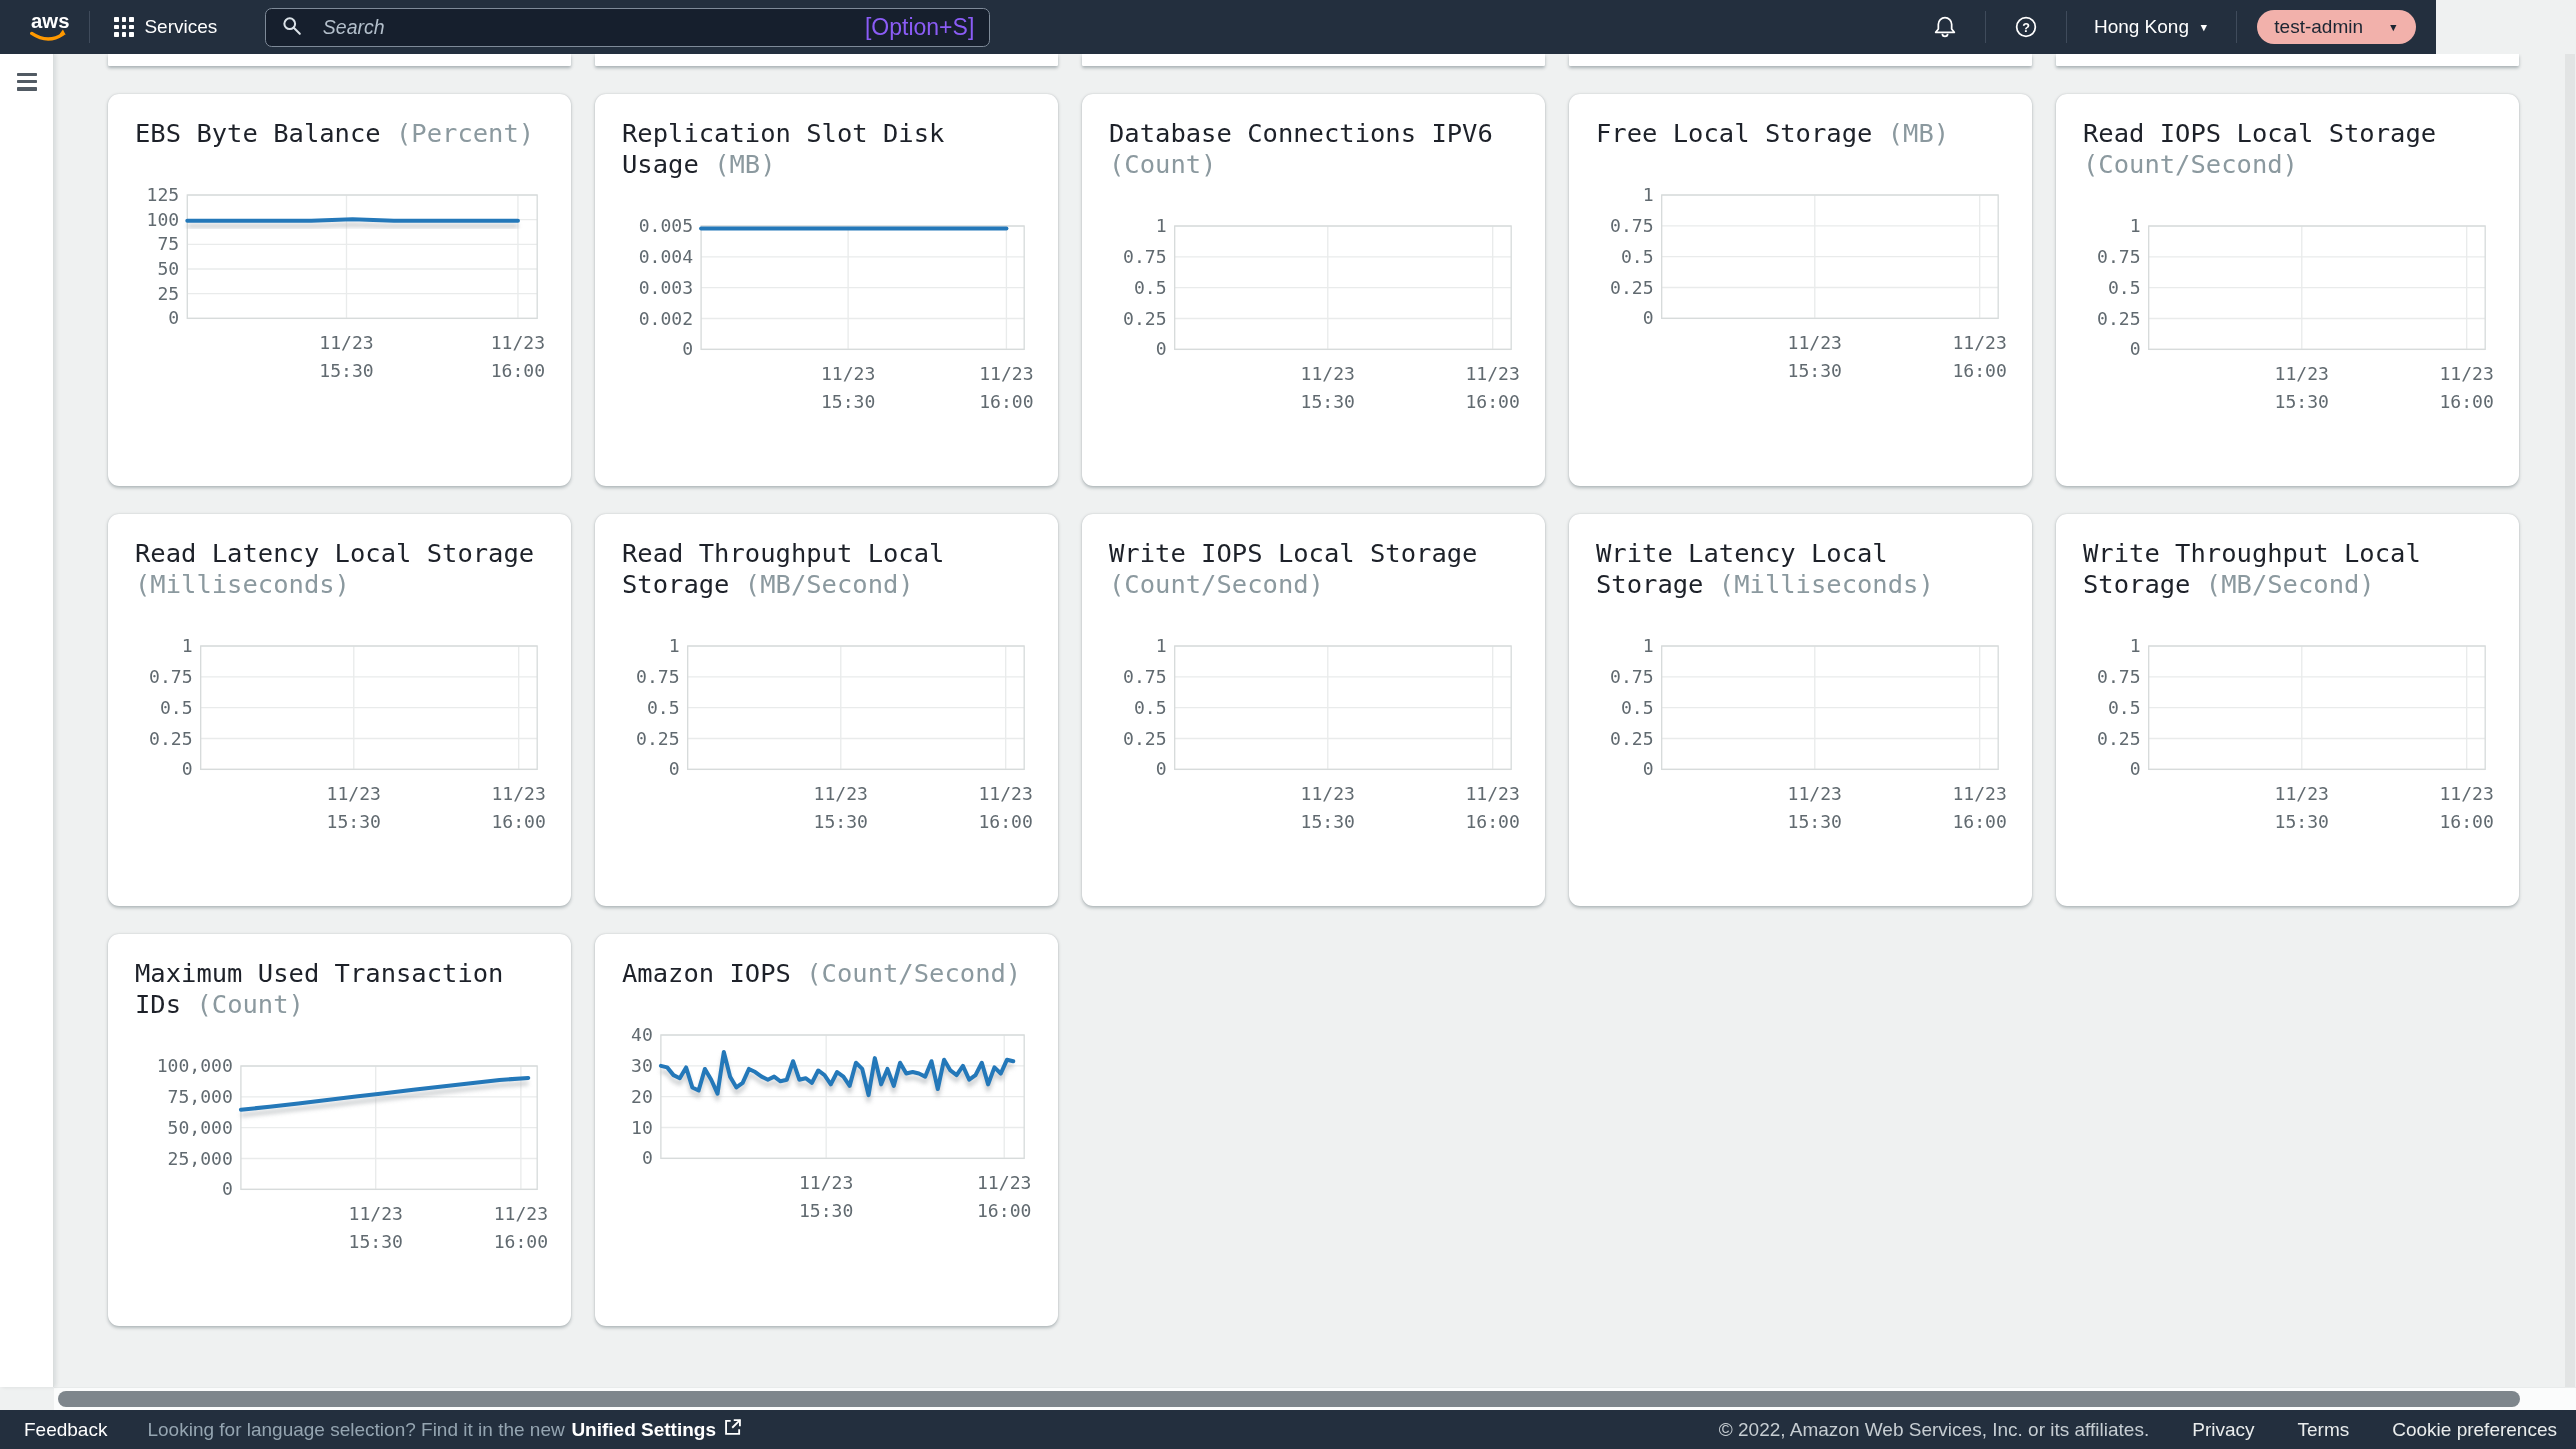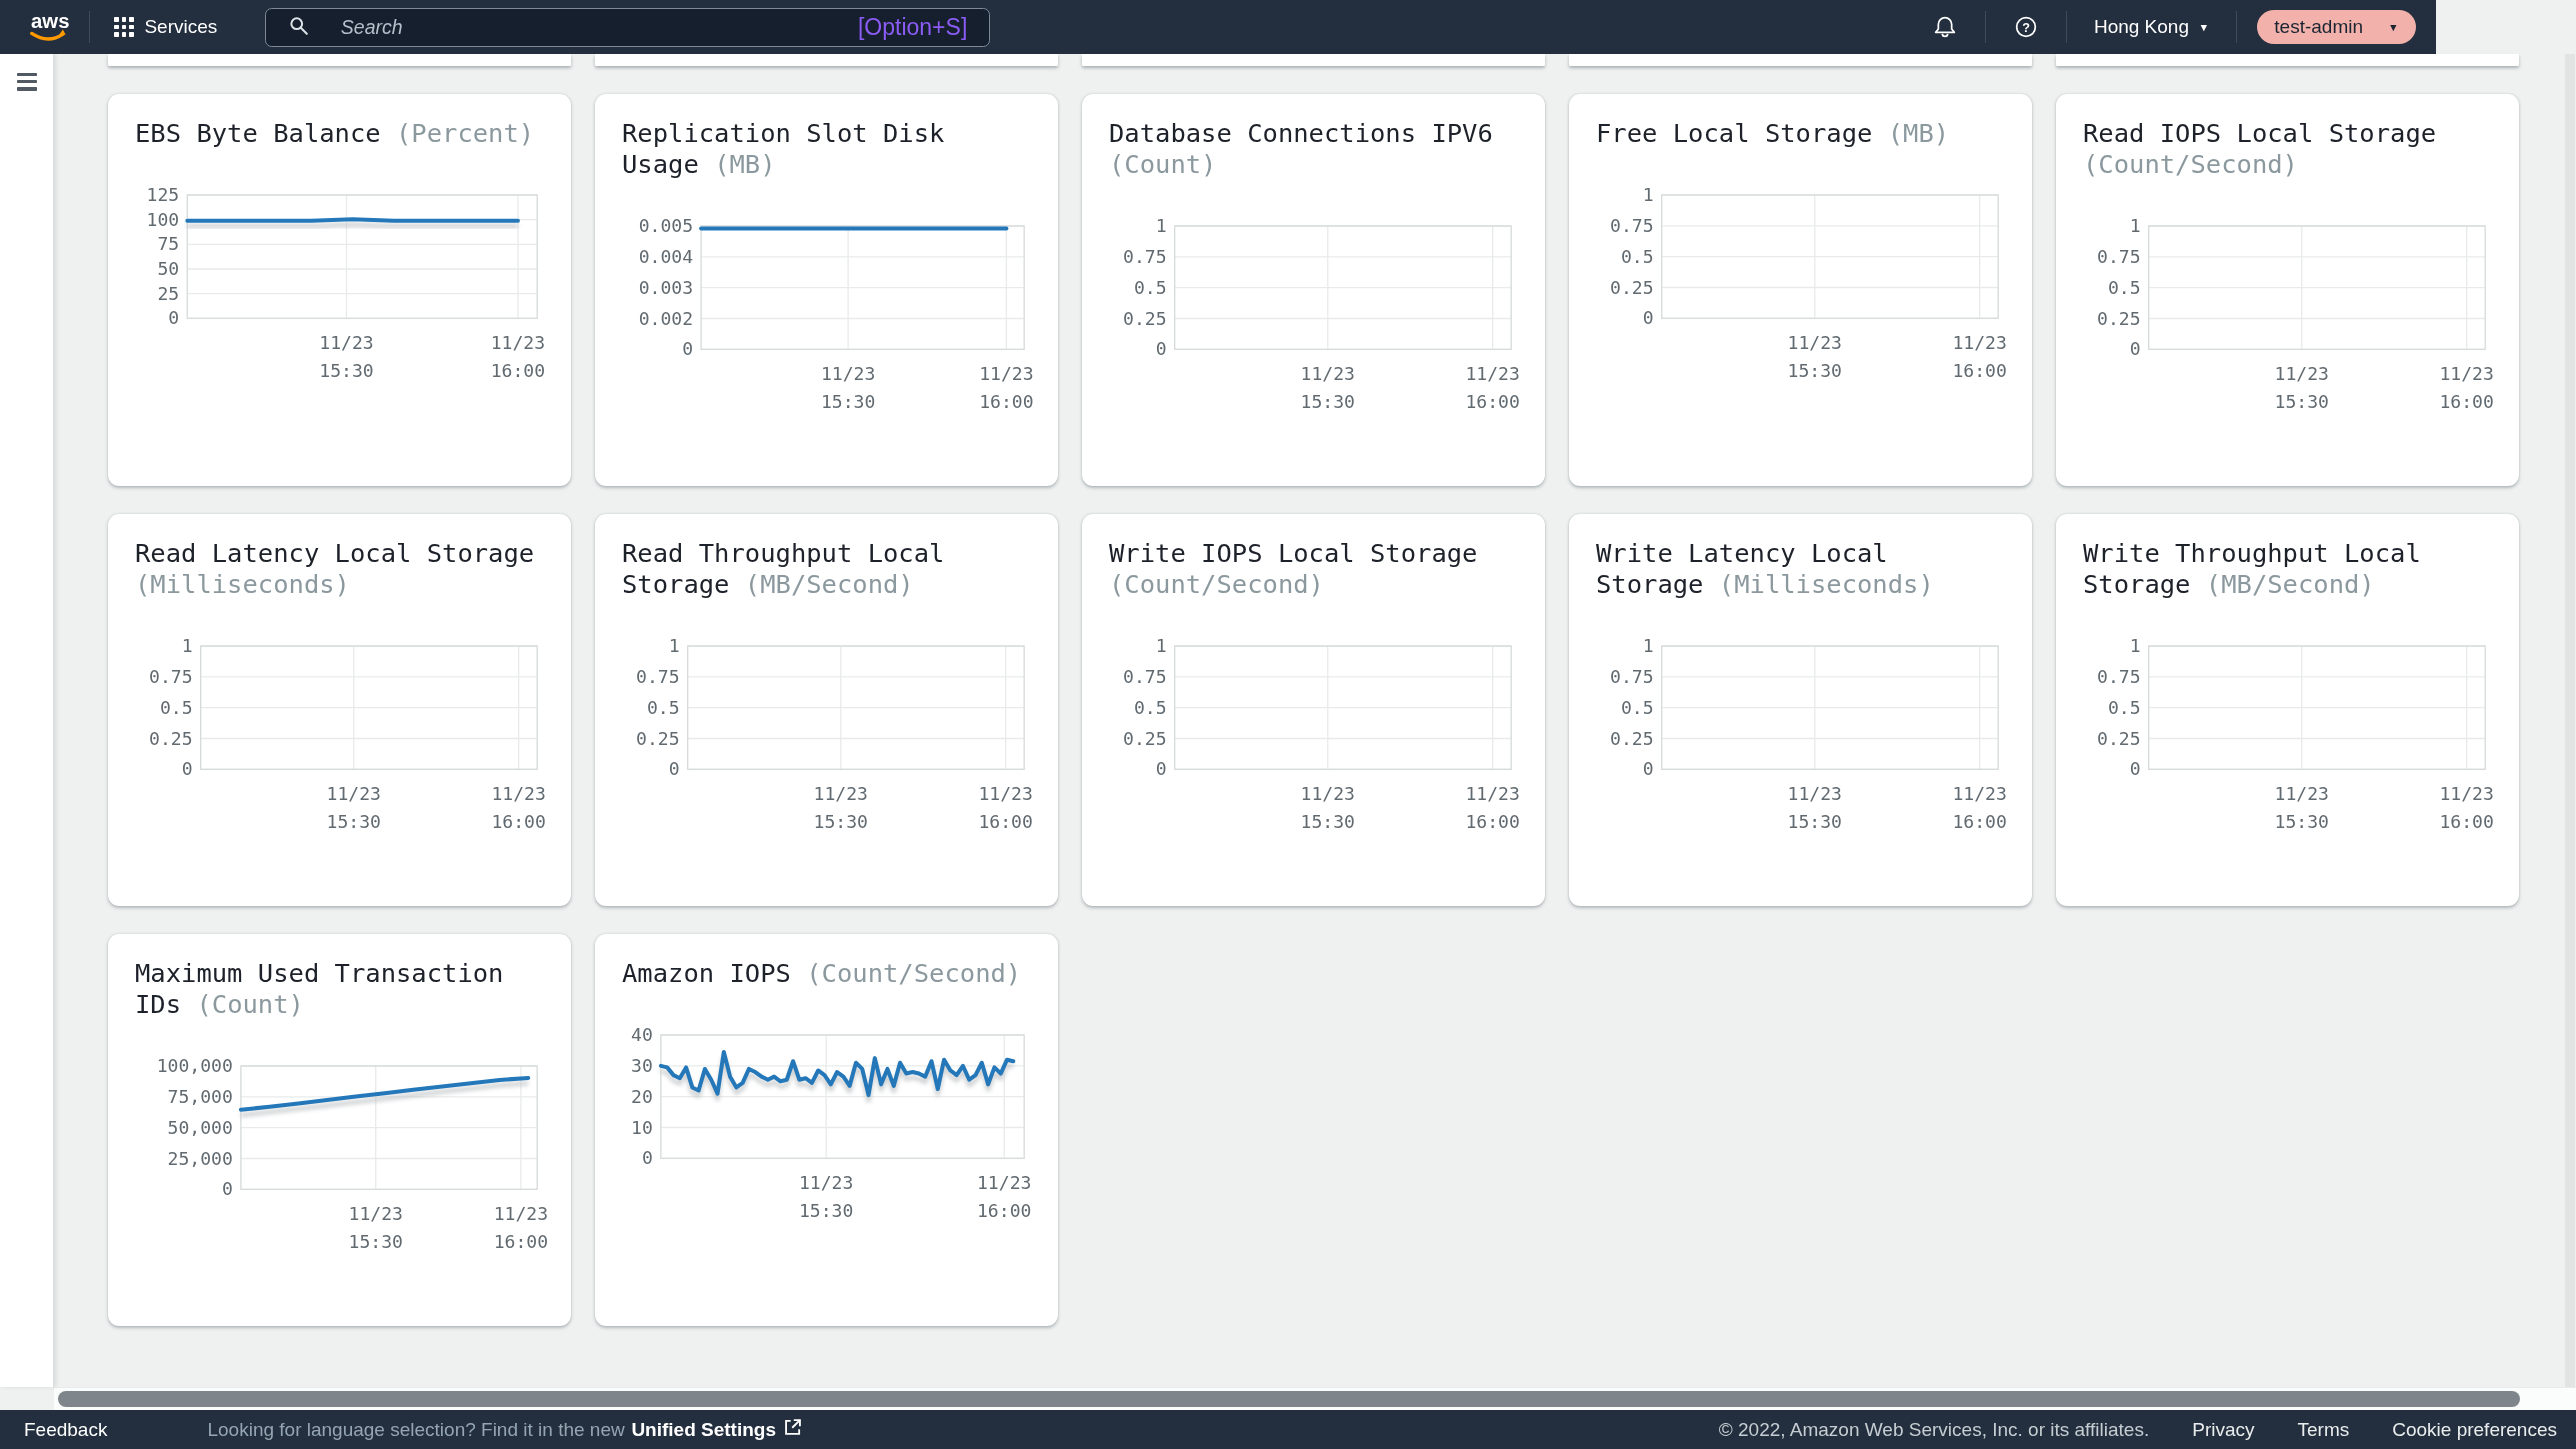--- a/index.html
+++ b/index.html
@@ -10,21 +10,21 @@
   .topbar{position:absolute;left:0;top:0;width:2436px;height:54px;background:#232f3e;
     display:flex;align-items:center;z-index:50;}
   .logo{margin-left:27px;flex:0 0 auto;}
   .vdiv{width:1.3px;height:32px;background:#3f4b5b;margin:0 20px;flex:0 0 auto;}
   .services-btn{display:flex;align-items:center;gap:10.7px;color:#fff;font-size:19px;
     cursor:pointer;padding:0 4px;flex:0 0 auto;}
   .grid9{display:grid;grid-template-columns:repeat(3,4.7px);grid-template-rows:repeat(3,4.7px);
     gap:2.7px;}
   .grid9 i{background:#fff;border-radius:0.7px;}
   .searchbox{margin-left:44px;width:725px;height:39px;border:1.3px solid #7e8a98;border-radius:6.7px;
-    background:#161f2d;display:flex;align-items:center;padding:0 22px;gap:29px;}
+    background:#161f2d;display:flex;align-items:center;padding:0 15px;gap:18px;}
   .searchbox input{flex:1;background:transparent;border:none;outline:none;color:#e3e8ee;
     font-size:19.5px;font-family:"Liberation Sans",sans-serif;}
   .searchbox input::placeholder{color:#b3bfcb;font-style:italic;}
   .shortcut{color:#8b5cf6;font-size:23px;flex:0 0 auto;}
   .top-right{margin-left:auto;display:flex;align-items:center;margin-right:20px;}
   .iconbtn{width:40px;height:40px;display:flex;align-items:center;justify-content:center;cursor:pointer;}
   .region{display:flex;align-items:center;gap:9.4px;color:#fff;font-size:19px;padding:0 6.7px;cursor:pointer;}
   .caret{font-size:10.7px;color:#fff;}
   .acct-pill{display:flex;align-items:center;gap:25px;background:#f2b1ab;color:#1b2532;
     font-size:19px;border-radius:670px;padding:6px 17.4px;cursor:pointer;}
@@ -56,21 +56,21 @@
   
   .hscroll{position:absolute;left:54px;right:0;bottom:39px;height:23px;background:#fbfcfc;
     border-top:1.3px solid #e8ebeb;}
   .hthumb{position:absolute;left:4px;top:3.4px;height:16px;width:2462px;border-radius:8px;
     background:#7e868c;cursor:pointer;}
 
   
   .footer{position:absolute;left:0;bottom:0;width:2576px;height:39px;background:#232f3e;
     display:flex;align-items:center;font-size:19px;z-index:60;}
   .footer .feedback{color:#fff;margin-left:24px;cursor:pointer;}
-  .footer .langwrap{margin-left:100px;display:flex;align-items:center;gap:6.7px;color:#95a5b1;}
+  .footer .langwrap{margin-left:40px;display:flex;align-items:center;gap:6.7px;color:#95a5b1;}
   .footer .langwrap b{color:#fff;font-weight:bold;cursor:pointer;}
   .footer .right{margin-left:auto;display:flex;align-items:center;gap:43px;margin-right:19px;}
   .footer .copyright{color:#c6cdd2;}
   .footer a{color:#eaeded;text-decoration:none;cursor:pointer;}
 </style>
 </head>
 <body>
 
 <header class="topbar">
   <span class="logo">

